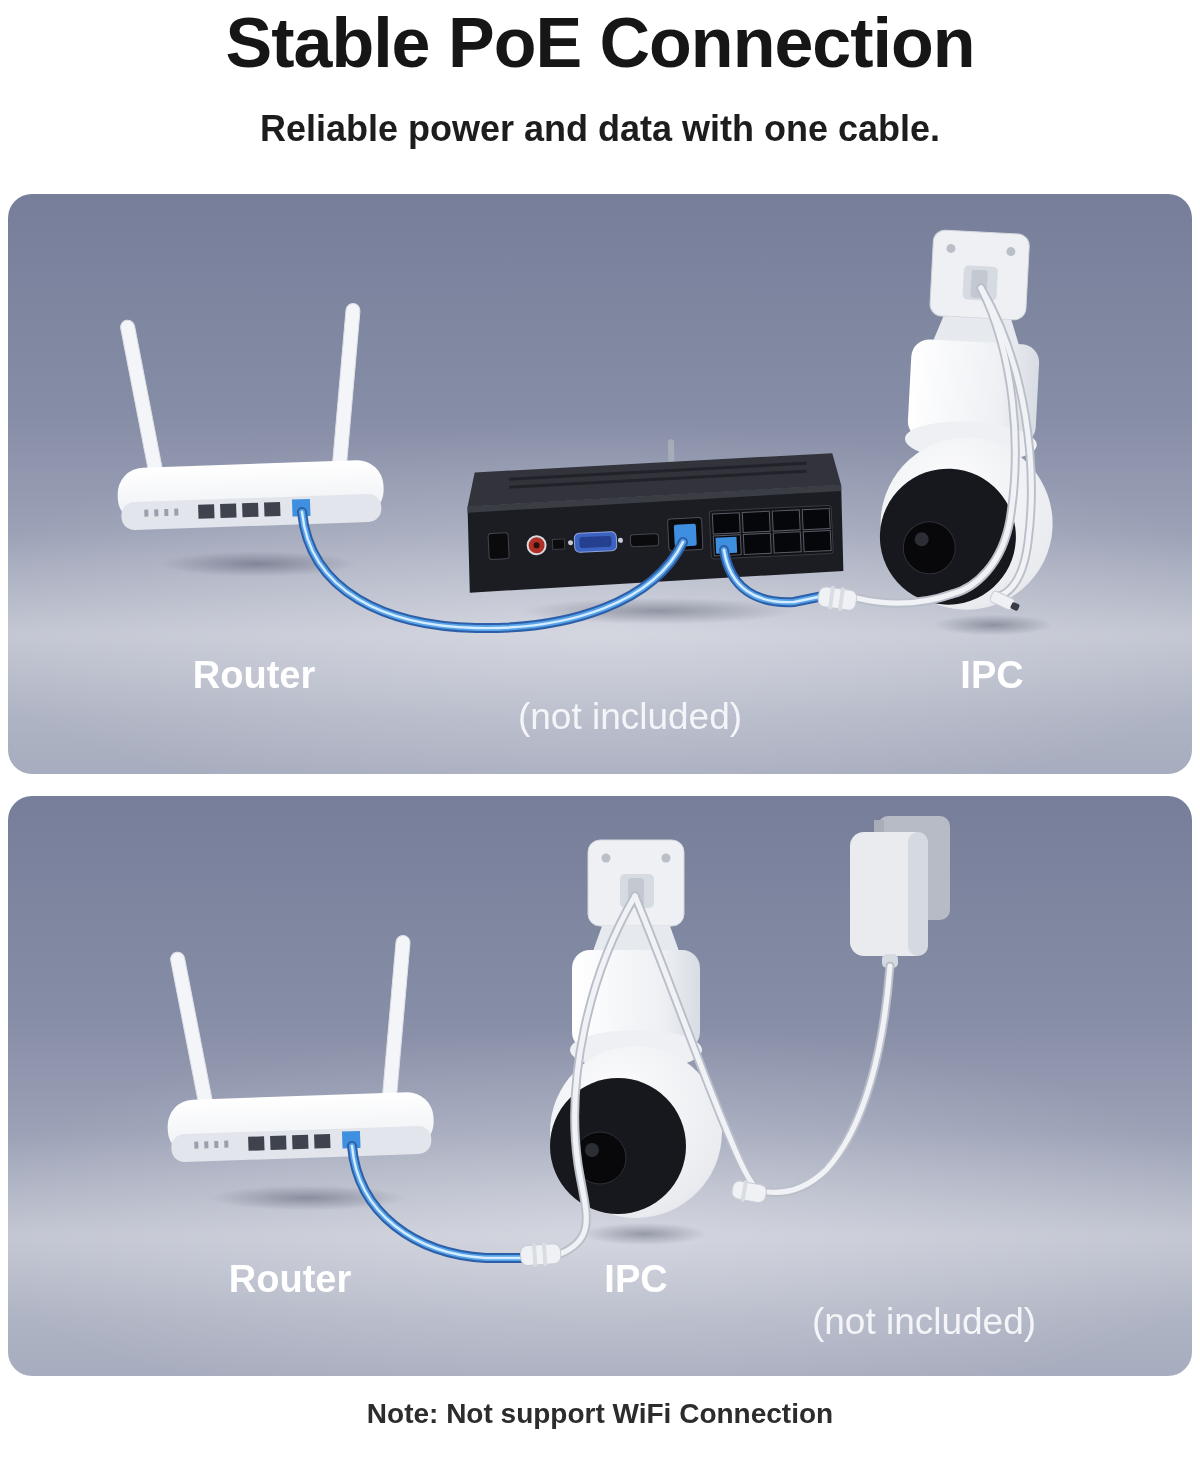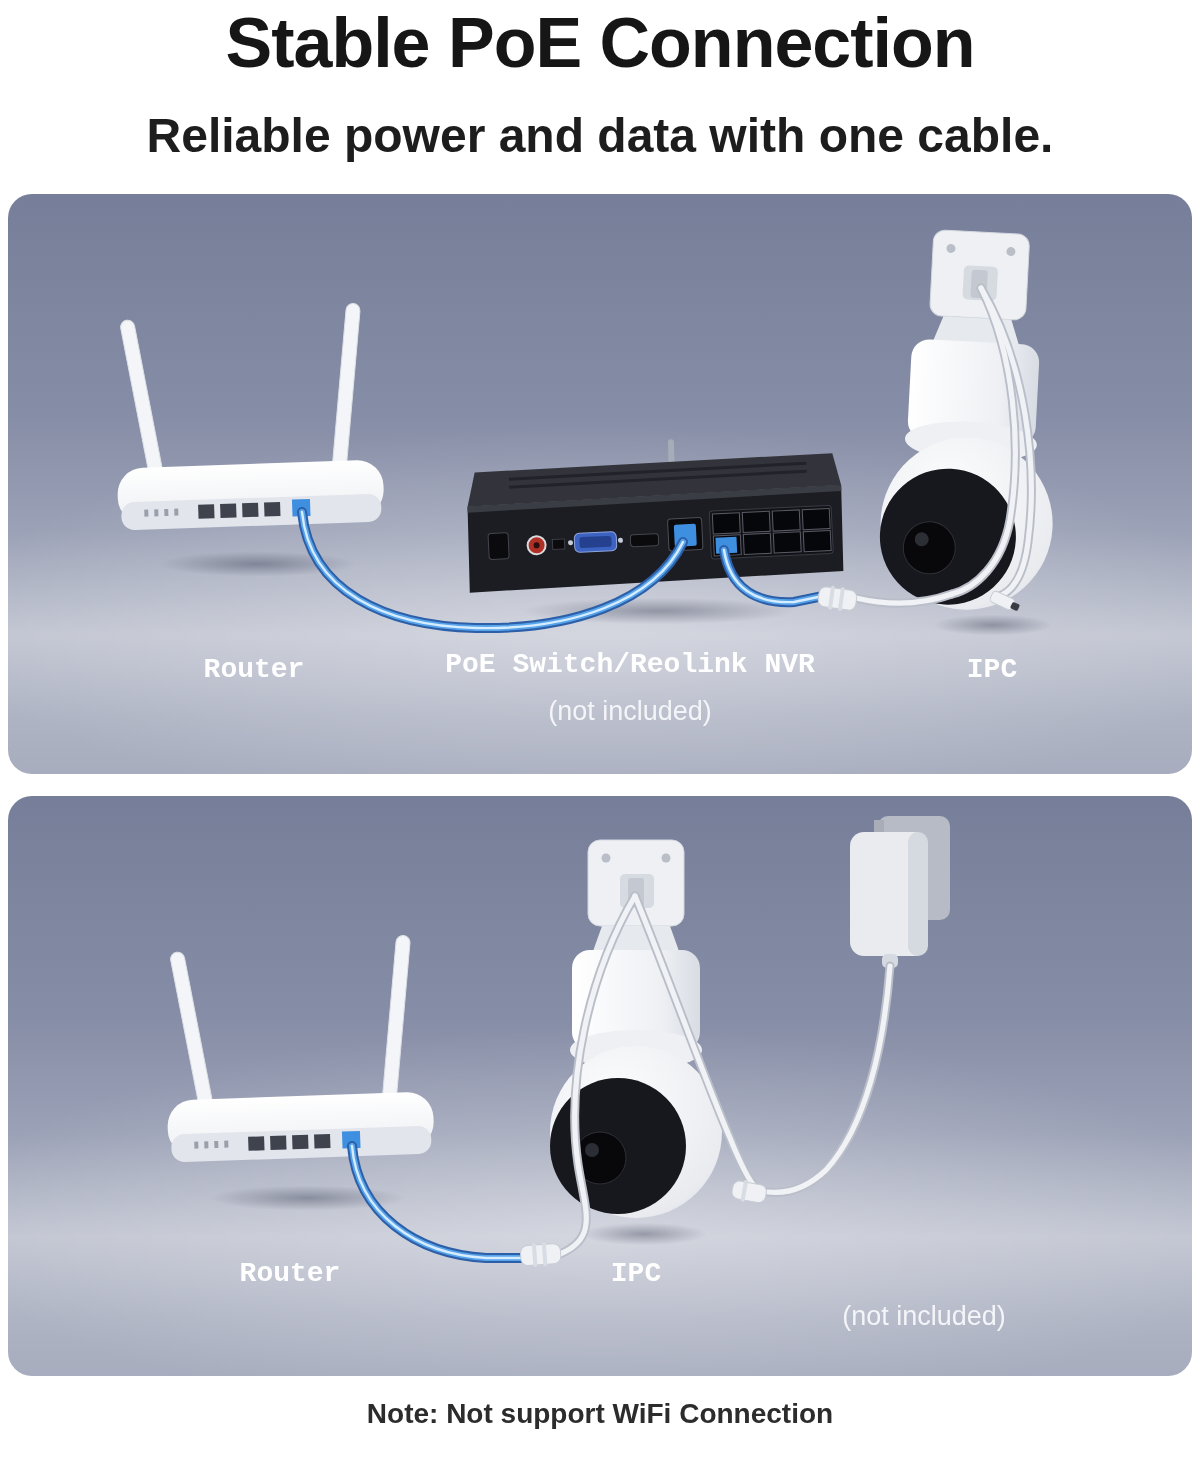--- a/index.html
+++ b/index.html
@@ -1,39 +1,39 @@
 <!DOCTYPE html>
 <html><head>
 <meta charset="utf-8">
 <style>
   html,body{margin:0;padding:0;background:#ffffff;}
   body{width:1200px;height:1467px;overflow:hidden;font-family:"Liberation Sans",sans-serif;position:relative;}
 
   .header{height:188px;text-align:center;box-sizing:border-box;}
   .title{font-size:70px;font-weight:800;color:#161616;letter-spacing:-1px;margin:6px 0 0 0;line-height:1.08;}
-  .subtitle{font-size:48px;font-weight:600;color:#1d1d1d;margin:26px 0 0 0;}
+  .subtitle{font-size:36px;font-weight:600;color:#1d1d1d;margin:26px 0 0 0;}
 
   .scene{
     position:relative;margin:0 8px 22px 8px;height:580px;border-radius:24px;overflow:hidden;
     background:
       radial-gradient(90% 55% at 50% 74%, rgba(255,255,255,0.30), rgba(255,255,255,0) 62%),
       linear-gradient(180deg,#767e99 0%,#868da6 38%,#9ba1b6 58%,#c2c6d2 76%,#afb4c4 90%,#a7acbe 100%);
   }
   .device{position:absolute;}
   .shadow{position:absolute;background:radial-gradient(50% 50% at 50% 50%, rgba(32,38,60,0.34), rgba(32,38,60,0) 70%);border-radius:50%;}
   .cables{position:absolute;left:0;top:0;width:100%;height:100%;}
   .cable{fill:none;stroke-linecap:round;}
   .b1{stroke:#2d5fa8;stroke-width:10;}
   .b2{stroke:#58a4ea;stroke-width:6;}
   .b3{stroke:#d6ecff;stroke-width:2.4;}
   .w1{stroke:#b9bec9;stroke-width:9;}
   .w2{stroke:#f1f2f6;stroke-width:5.2;}
 
-  .scene-label{position:absolute;transform:translateX(-50%);color:#ffffff;font-size:28px;font-weight:600;white-space:nowrap;text-align:center;font-family:Liberation Mono, monospace;}
-  .scene-note{position:absolute;transform:translateX(-50%);color:#f4f5f8;font-size:27px;font-weight:500;white-space:nowrap;text-align:left;}
+  .scene-label{position:absolute;transform:translateX(-50%);color:#ffffff;font-size:38px;font-weight:600;white-space:nowrap;text-align:center;}
+  .scene-note{position:absolute;transform:translateX(-50%);color:#f4f5f8;font-size:37px;font-weight:500;white-space:nowrap;text-align:left;}
 
   .footer-note{text-align:center;font-size:28px;font-weight:600;color:#2c2c2c;margin-top:22px;}
 </style>
 </head>
 <body>
 
 <svg width="0" height="0" style="position:absolute" aria-hidden="true">
   <defs>
     <linearGradient id="rbodyGrad" x1="0" y1="0" x2="0" y2="1">
       <stop offset="0" stop-color="#ffffff"></stop>
@@ -167,21 +167,20 @@
       <rect x="11" y="-2" width="4" height="24" rx="2" fill="#d8dce3"></rect>
       <rect x="21" y="-2" width="4" height="24" rx="2" fill="#d8dce3"></rect>
     </g>
     <g transform="translate(986,396) rotate(25)">
       <rect x="0" y="0" width="24" height="12" rx="4" fill="#eff1f5" stroke="#c7ccd4"></rect>
       <rect x="22" y="2.5" width="8" height="7" rx="2" fill="#3a3c44"></rect>
     </g>
   </svg>
 
   <div class="scene-label" style="left:246px;top:460px;">Router</div>
-  <div class="scene-label" style="left:622px;top:455px;">PoE Switch/Reolink NVR</div>
   <div class="scene-note" style="left:622px;top:502px;">(not included)</div>
   <div class="scene-label" style="left:984px;top:460px;">IPC</div>
 </div>
 
 <div class="scene">
 
   <div class="shadow" style="left:160px;top:384px;width:280px;height:36px;"></div>
   <div class="shadow" style="left:546px;top:422px;width:180px;height:32px;"></div>
 
   <svg class="device" style="left:138px;top:138px;" width="310" height="270" viewBox="0 0 310 270">

